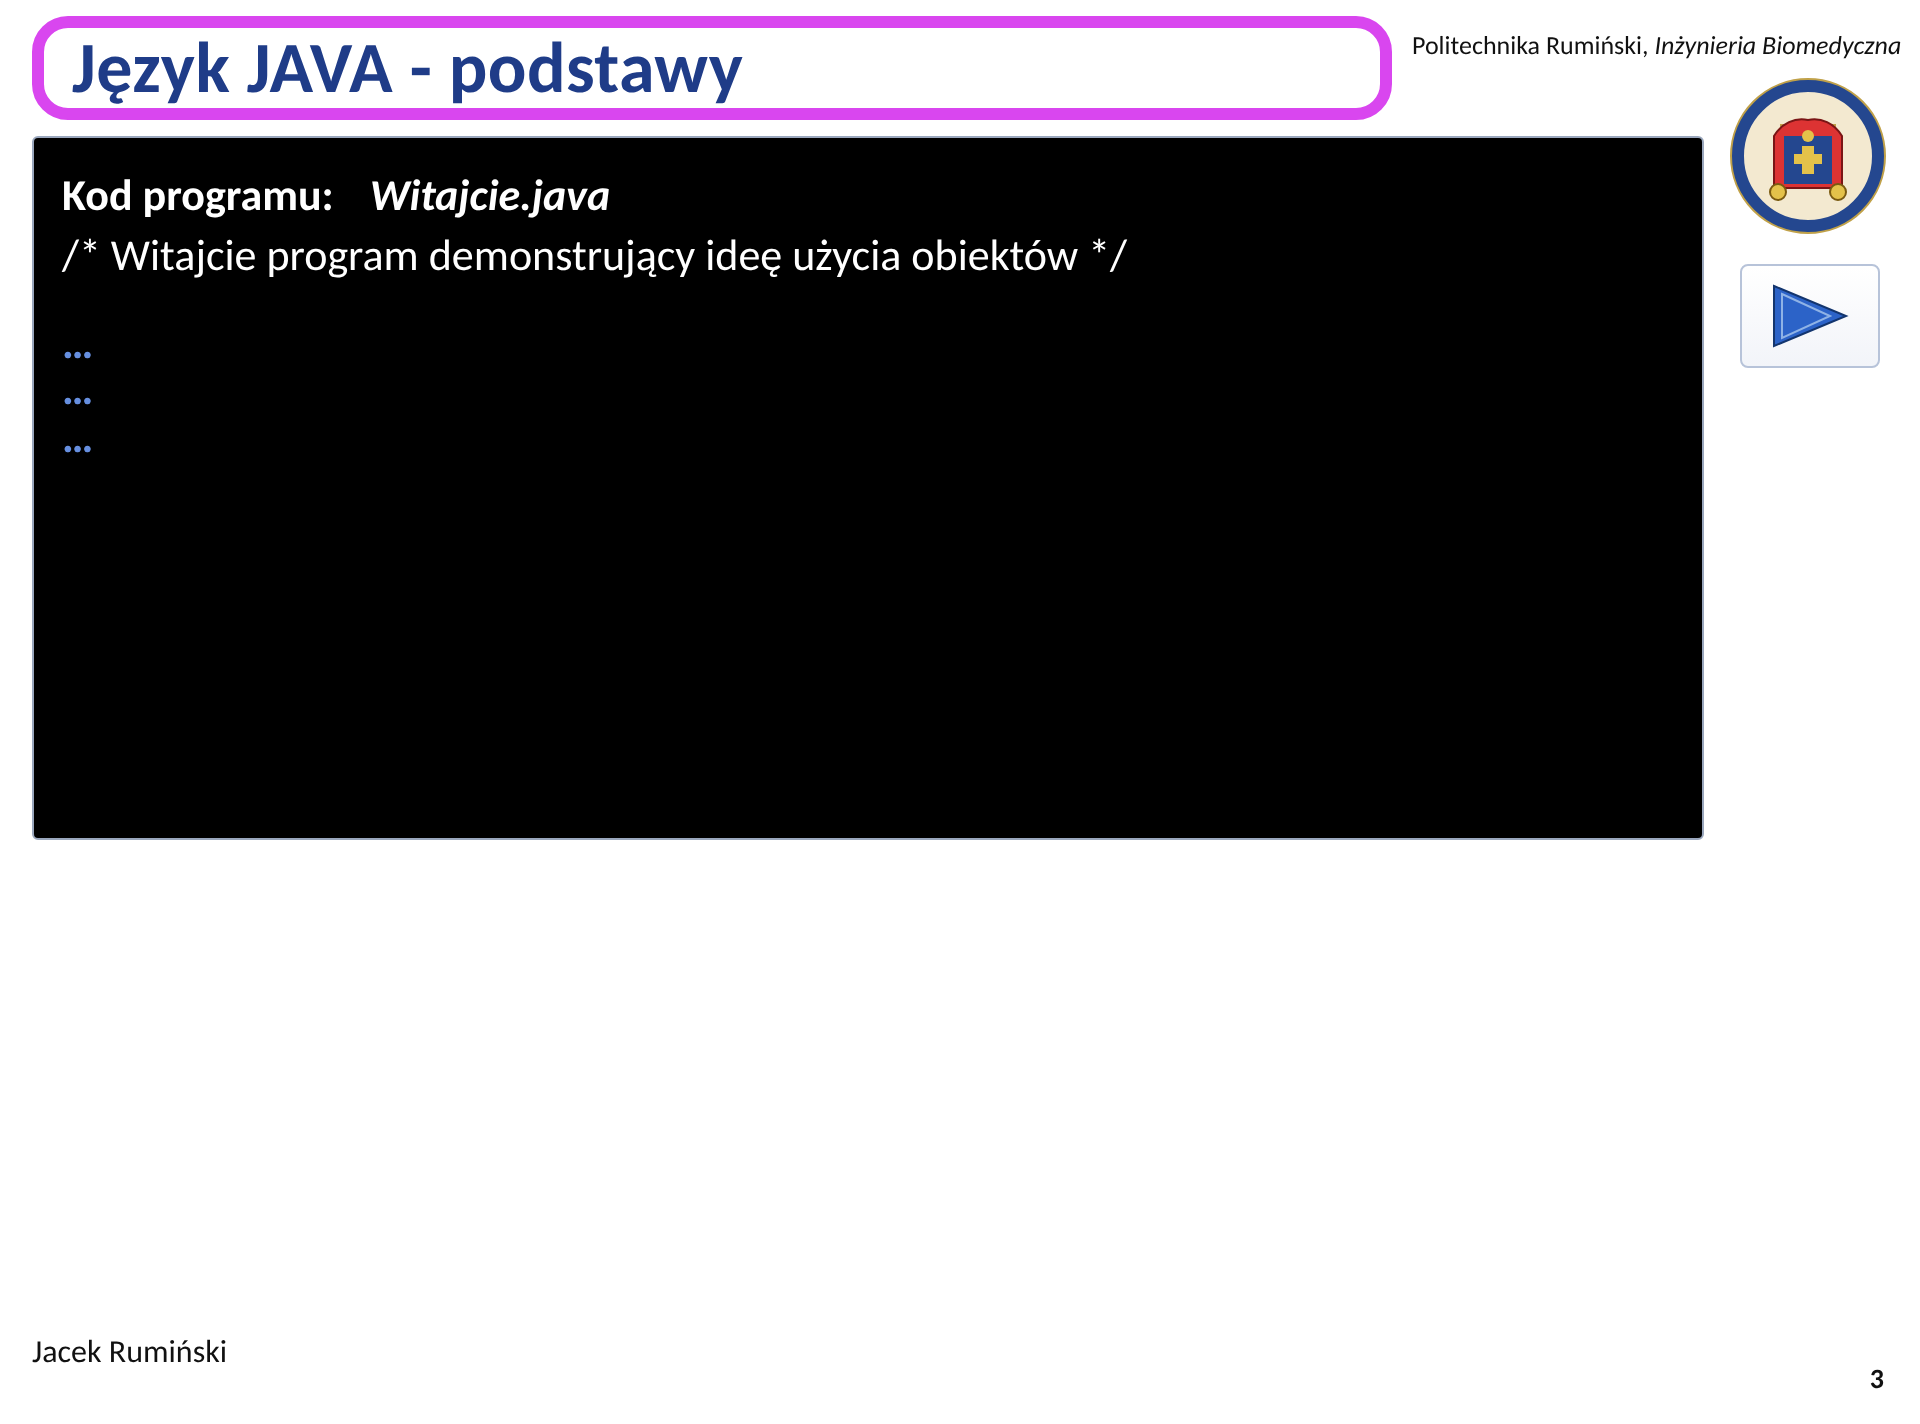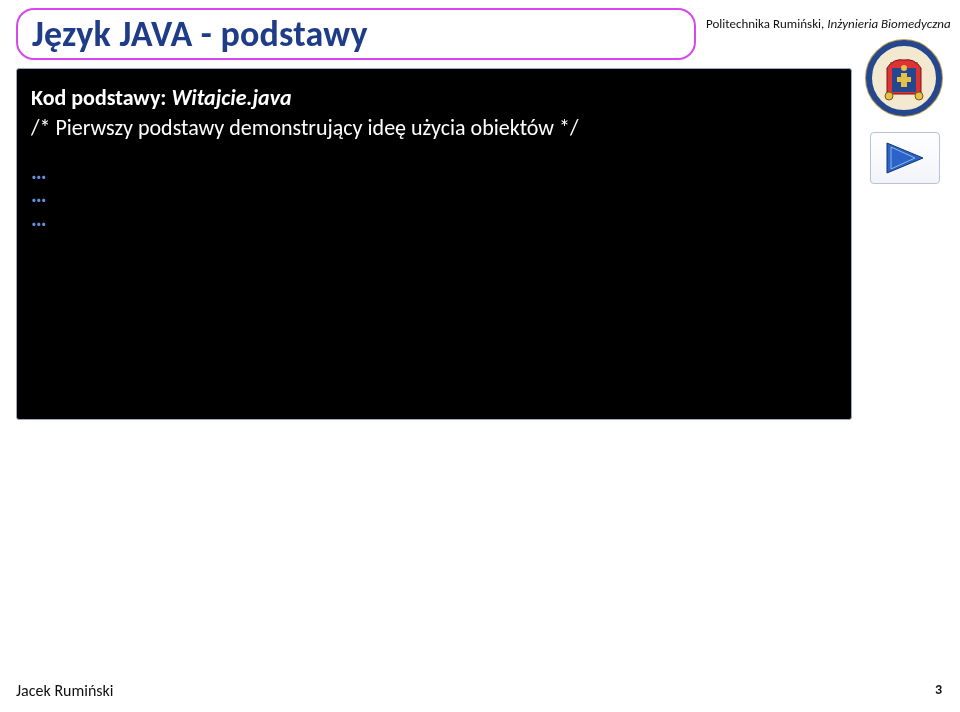--- a/index.html
+++ b/index.html
@@ -4,21 +4,21 @@
 <style>
   * { margin: 0; padding: 0; box-sizing: border-box; }
   html, body { width: 960px; height: 712px; font-family: Calibri, "Segoe UI", Arial, sans-serif; background: #ffffff; overflow: hidden; }
 
   .title-panel {
     position: absolute;
     left: 16px;
     top: 8px;
     width: 680px;
     height: 52px;
-    border: 2px solid #d946ef;
+    border: 6px solid #d946ef;
     border-radius: 18px;
     background: #ffffff;
     display: flex;
     align-items: center;
     padding-left: 14px;
   }
   .title-text {
     font-size: 36px;
     font-weight: 700;
     color: #1f3c88;
@@ -63,28 +63,28 @@
     width: 836px;
     height: 352px;
     background: #000000;
     border: 1px solid #9aa7bd;
     border-radius: 3px;
     padding: 14px 14px;
     color: #ffffff;
     font-size: 22px;
     line-height: 1.35;
   }
-  .code-panel .filename { font-style: italic; font-weight: 700; }
+  .code-panel .filename { font-style: italic; font-weight: 700; margin-left: 13px; }
   .code-panel .bold { font-weight: 700; }
   .code-panel .dots { color: #668fe0; font-weight: 700; font-size: 22px; line-height: 1.05; letter-spacing: 2px; }
 
   .footer-author {
     position: absolute;
     left: 16px;
-    bottom: 12px;
+    bottom: 26px;
     font-size: 16px;
     color: #111;
   }
   .footer-page {
     position: absolute;
     right: 18px;
     bottom: 14px;
     font-size: 14px;
     font-weight: 700;
     color: #111;
@@ -118,23 +118,23 @@
 
 <div class="play-mark">
   <svg width="40" height="34" viewBox="0 0 40 34">
     <polygon points="2,2 38,17 2,32" fill="#2c63c8" stroke="#13356e" stroke-width="1"></polygon>
     <polygon points="6,6 30,17 6,28" fill="none" stroke="#8fb3e6" stroke-width="1"></polygon>
   </svg>
 </div>
 
 <div class="code-panel">
   <div>
-    <span class="bold">Kod podstawy: </span><span class="filename">Witajcie.java</span>
+    <span class="bold">Kod programu: </span><span class="filename">Witajcie.java</span>
   </div>
-  <div>/* Pierwszy podstawy demonstrujący ideę użycia obiektów */</div>
+  <div>/* Witajcie program demonstrujący ideę użycia obiektów */</div>
   <div style="height:18px"></div>
   <div class="dots">…</div>
   <div class="dots">…</div>
   <div class="dots">…</div>
 </div>
 
 <div class="footer-author">Jacek Rumiński</div>
 <div class="footer-page">3</div>
 
 </body></html>

